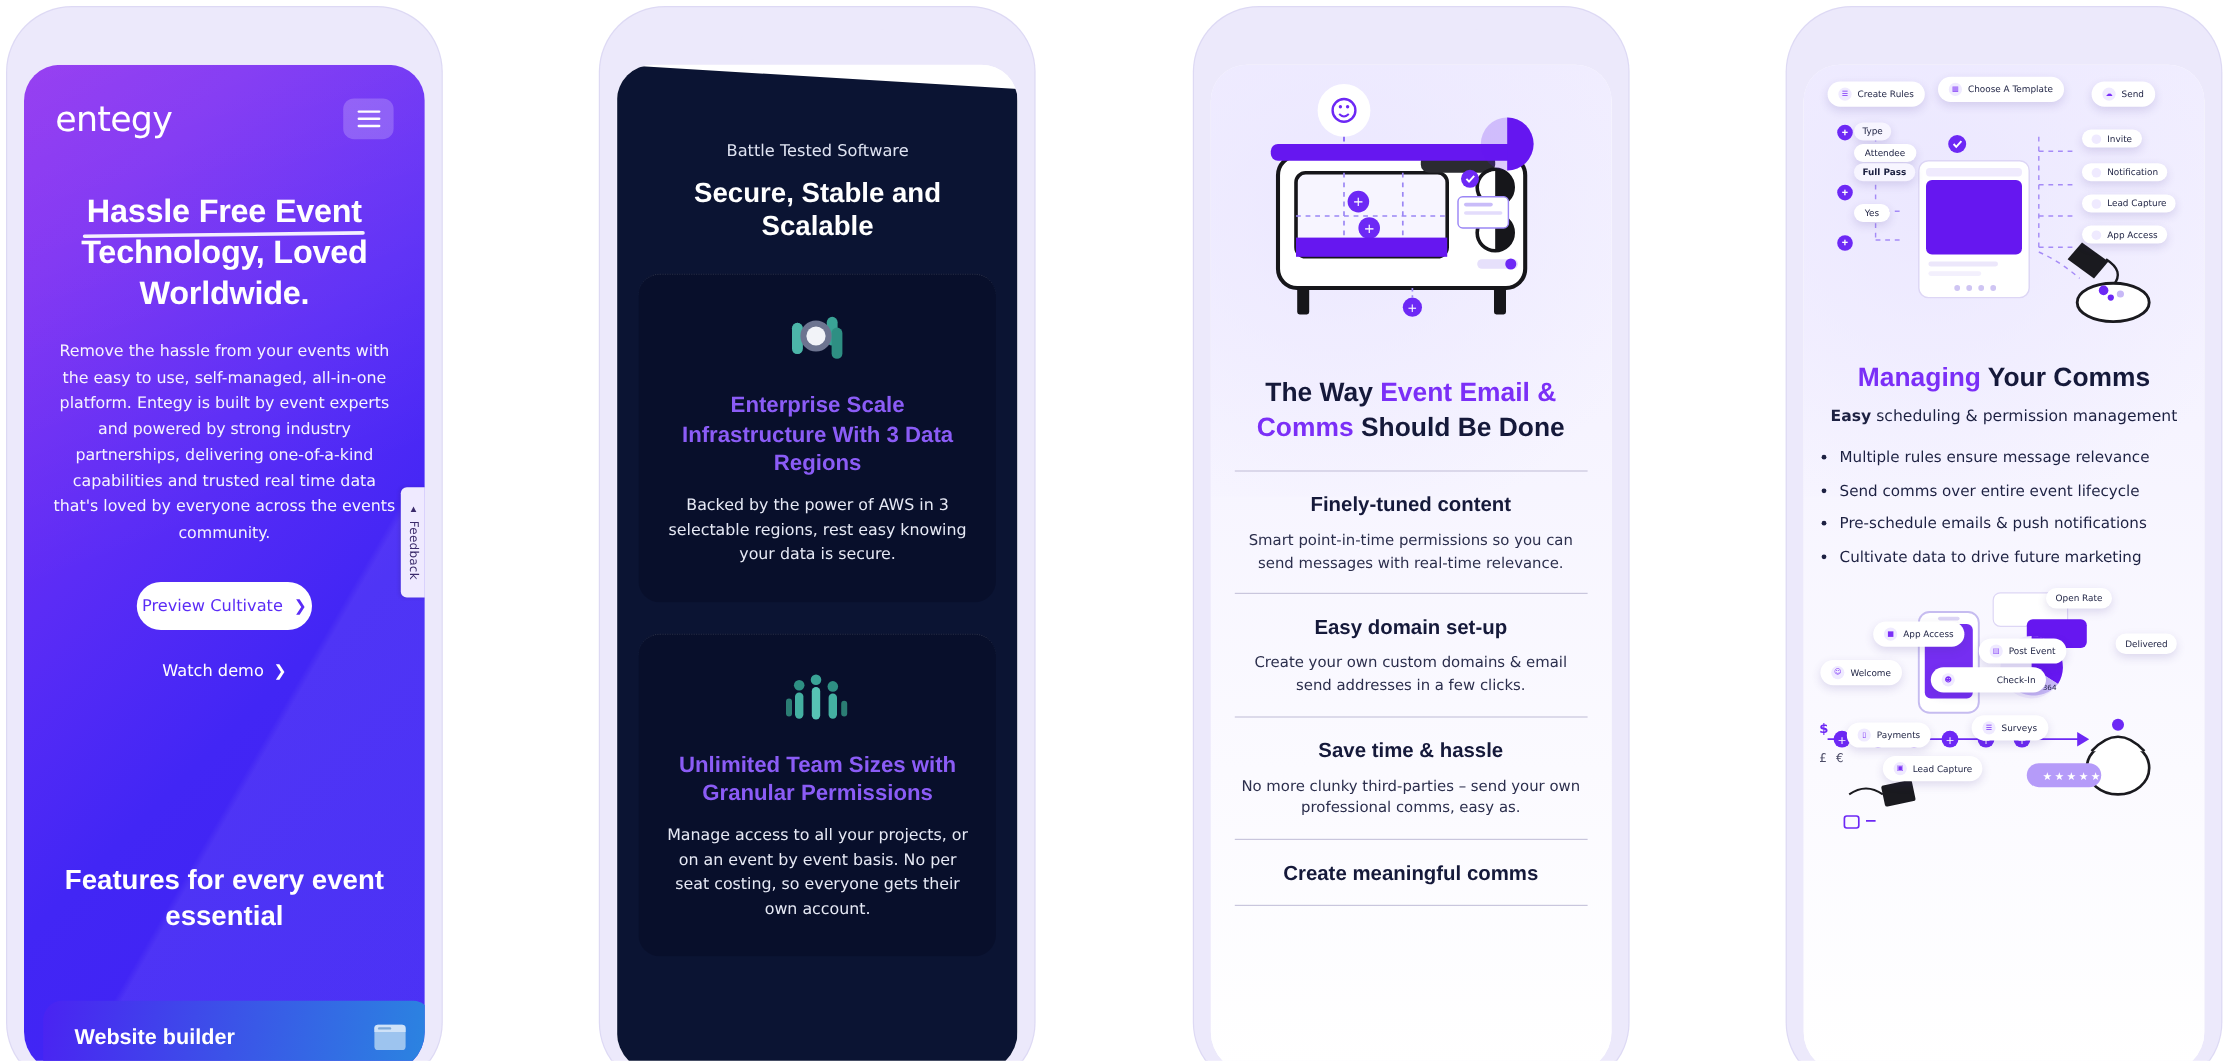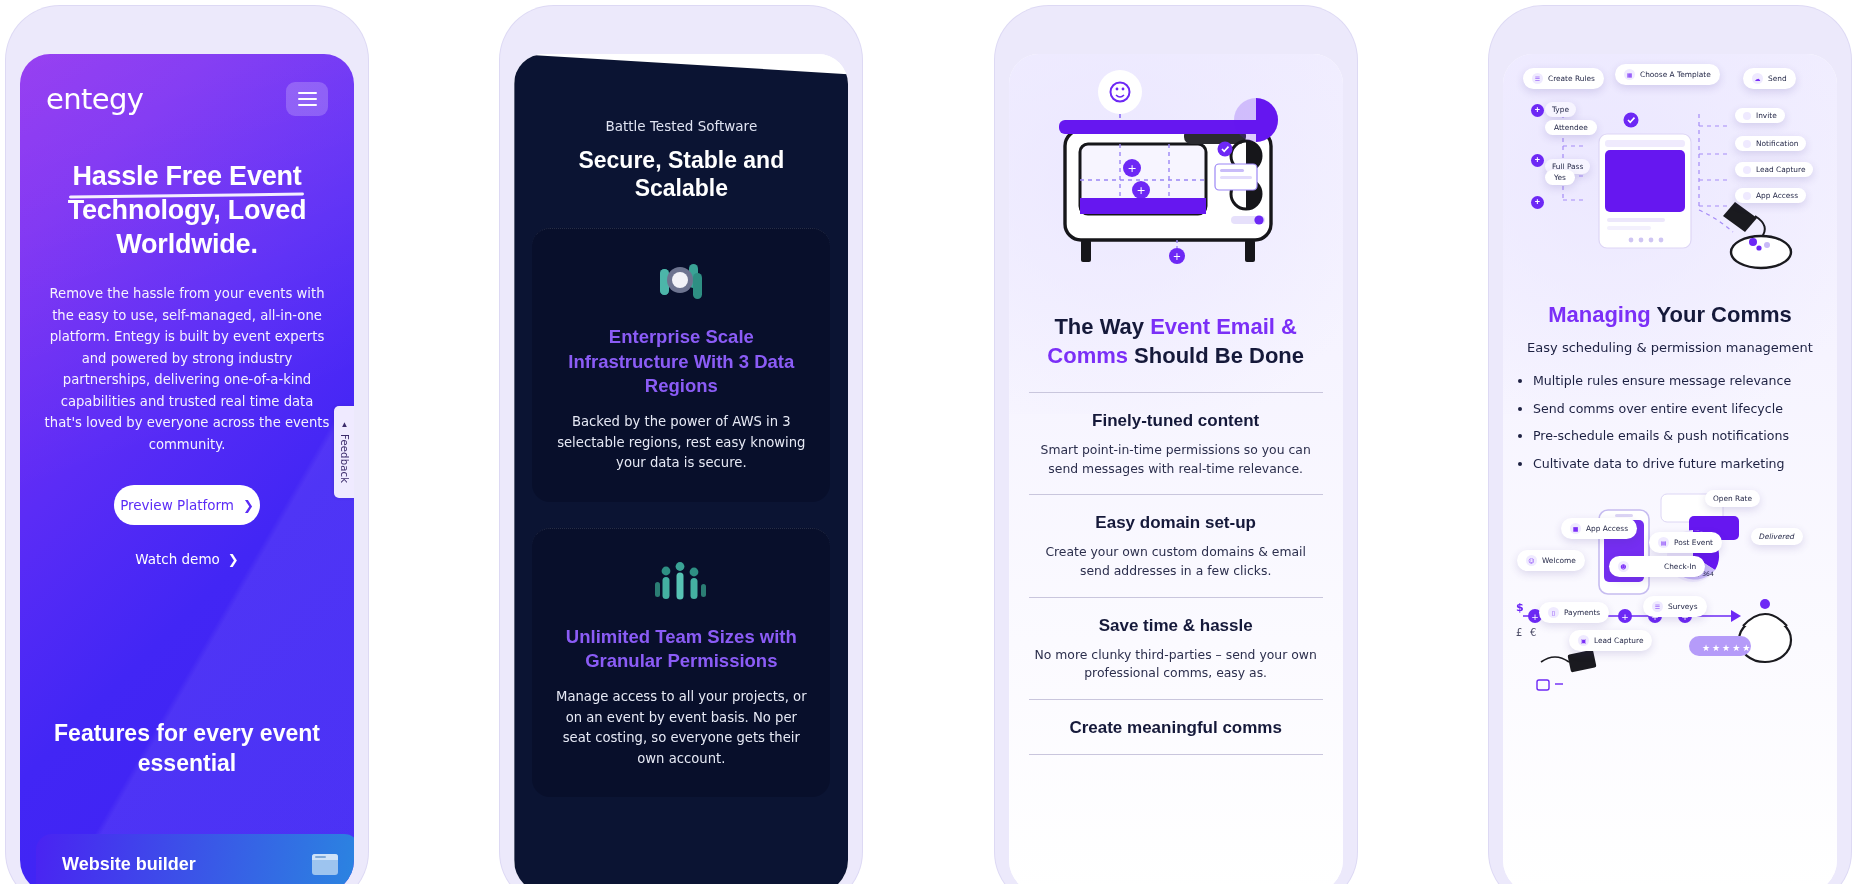--- a/index.html
+++ b/index.html
@@ -239,21 +239,21 @@
     position: relative; z-index: 2;
     margin: 16px 16px 0 16px;
     text-align: center; font-size: 22px; font-weight: 700; color: #15193a;
   }
   .p4-sub {
     position: relative; z-index: 2;
     margin: 12px 18px 0 18px; text-align: center;
     font-size: 13px; color: #1d2142;
     font-family: "DejaVu Sans", sans-serif;
   }
-  .p4-sub b { font-weight: 400; }
+  .p4-sub b { font-weight: 700; }
   .bullets {
     position: relative; z-index: 2;
     margin: 18px 22px 0 30px;
     font-size: 12.6px; color: #1d2142; line-height: 1.25;
     font-family: "DejaVu Sans", sans-serif;
   }
   .bullets li { margin-bottom: 12px; }
   .p4-illus2 { position: relative; z-index: 2; margin-top: 6px; height: 240px; }
   .chip {
     position: absolute;
@@ -294,21 +294,21 @@
 
         <div class="hero-h1">
           <span class="hl">Hassle Free Event</span><br>
           <span>Technology, Loved</span><br>
           <span>Worldwide.</span>
         </div>
 
         <div class="hero-p">Remove the hassle from your events with the easy to use, self-managed, all-in-one platform. Entegy is built by event experts and powered by strong industry partnerships, delivering one-of-a-kind capabilities and trusted real time data that's loved by everyone across the events community.</div>
 
         <div class="btn-primary">
-          <span>Preview Platform</span>
+          <span>Preview Cultivate</span>
           <span class="chev">❯</span>
         </div>
 
         <div class="btn-text">
           <span>Watch demo</span>
           <span class="chev">❯</span>
         </div>
 
         <div class="hero-h2">Features for every event essential</div>
 
@@ -491,21 +491,21 @@
             <span>Send</span>
           </div>
 
           
           <div class="chip" style="left:42px; top:48px; padding:3px 7px; background:#f7f5ff;">
             <span>Type</span>
           </div>
           <div class="chip" style="left:42px; top:66px; padding:3px 9px;">
             <span>Attendee</span>
           </div>
-          <div class="chip" style="left:42px; top:105px; padding:3px 7px; background:#f7f5ff;">
+          <div class="chip" style="left:42px; top:82px; padding:3px 7px; background:#f7f5ff;font-weight:bold;">
             <span>Full Pass</span>
           </div>
           <div class="chip" style="left:42px; top:116px; padding:3px 9px;">
             <span>Yes</span>
           </div>
           <span class="plusdot" style="left:28px; top:50px;">+</span>
           <span class="plusdot" style="left:28px; top:100px;">+</span>
           <span class="plusdot" style="left:28px; top:142px;">+</span>
 
           
@@ -572,21 +572,21 @@
             <rect x="186" y="152" width="62" height="20" rx="10" fill="#b59bf9"></rect>
             <path d="M38 178 q14 -10 28 0" stroke="#1a1a1f" stroke-width="1.6" fill="none"></path>
             <rect x="66" y="168" width="26" height="18" rx="2" fill="#1a1a1f" transform="rotate(-12 79 177)"></rect>
             <rect x="34" y="196" width="12" height="10" rx="2" fill="none" stroke="#6d28f5" stroke-width="1.4"></rect>
             <path d="M52 200 h8" stroke="#6d28f5" stroke-width="1.4"></path>
           </svg>
 
           <div class="chip" style="left:202px; top:6px; padding:4px 8px;">
             <span>Open Rate</span>
           </div>
-          <div class="chip" style="left:248px; top:44px; padding:4px 8px;font-style:italic;">
+          <div class="chip" style="left:260px; top:44px; padding:4px 8px;">
             <span>Delivered</span>
           </div>
           <div class="chip" style="left:176px; top:84px; padding:2px 6px; font-size:6px; box-shadow:none; background:transparent;">
             <span>278 / 364</span>
           </div>
 
           <div class="chip" style="left:58px; top:34px;">
             <span class="dot">■</span>
             <span>App Access</span>
           </div>

